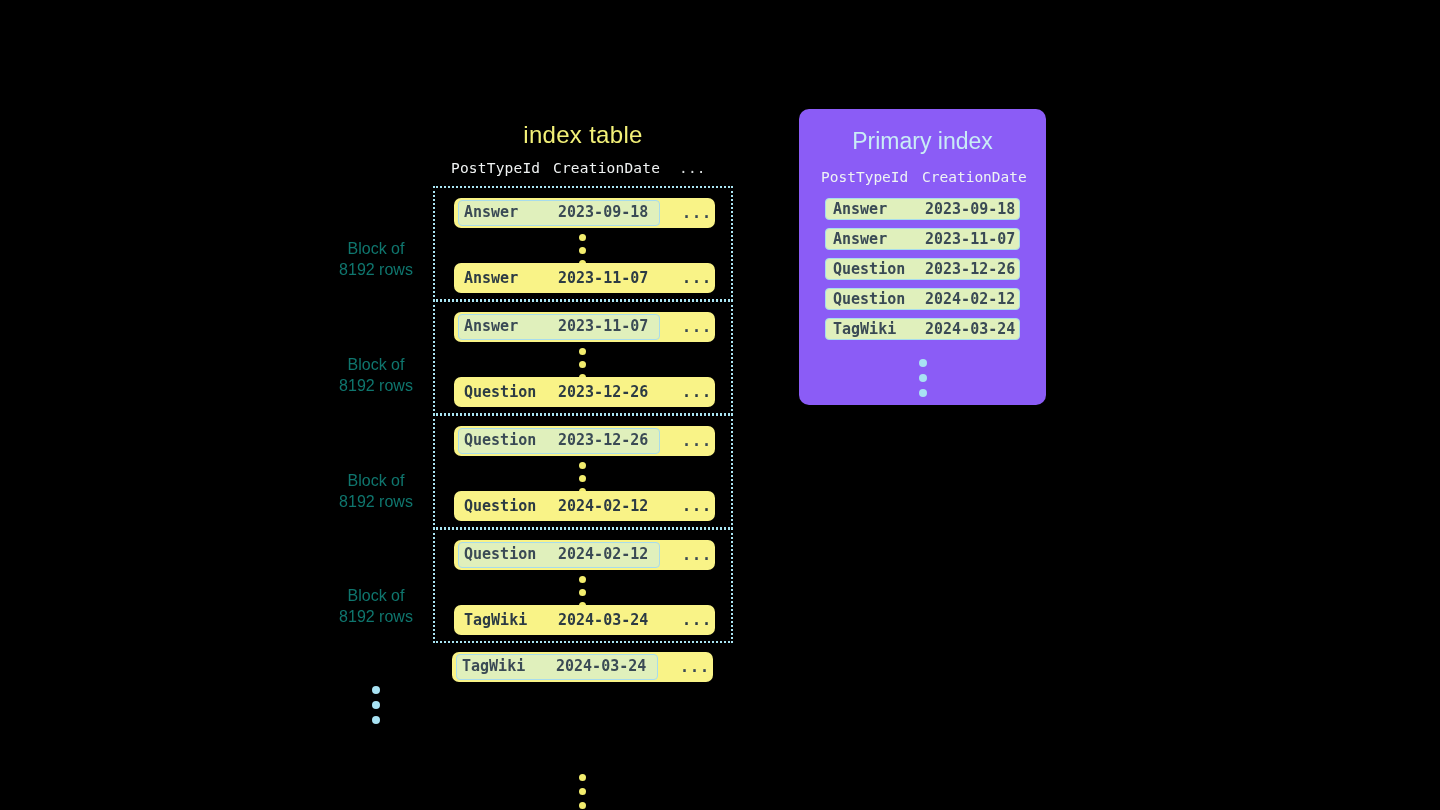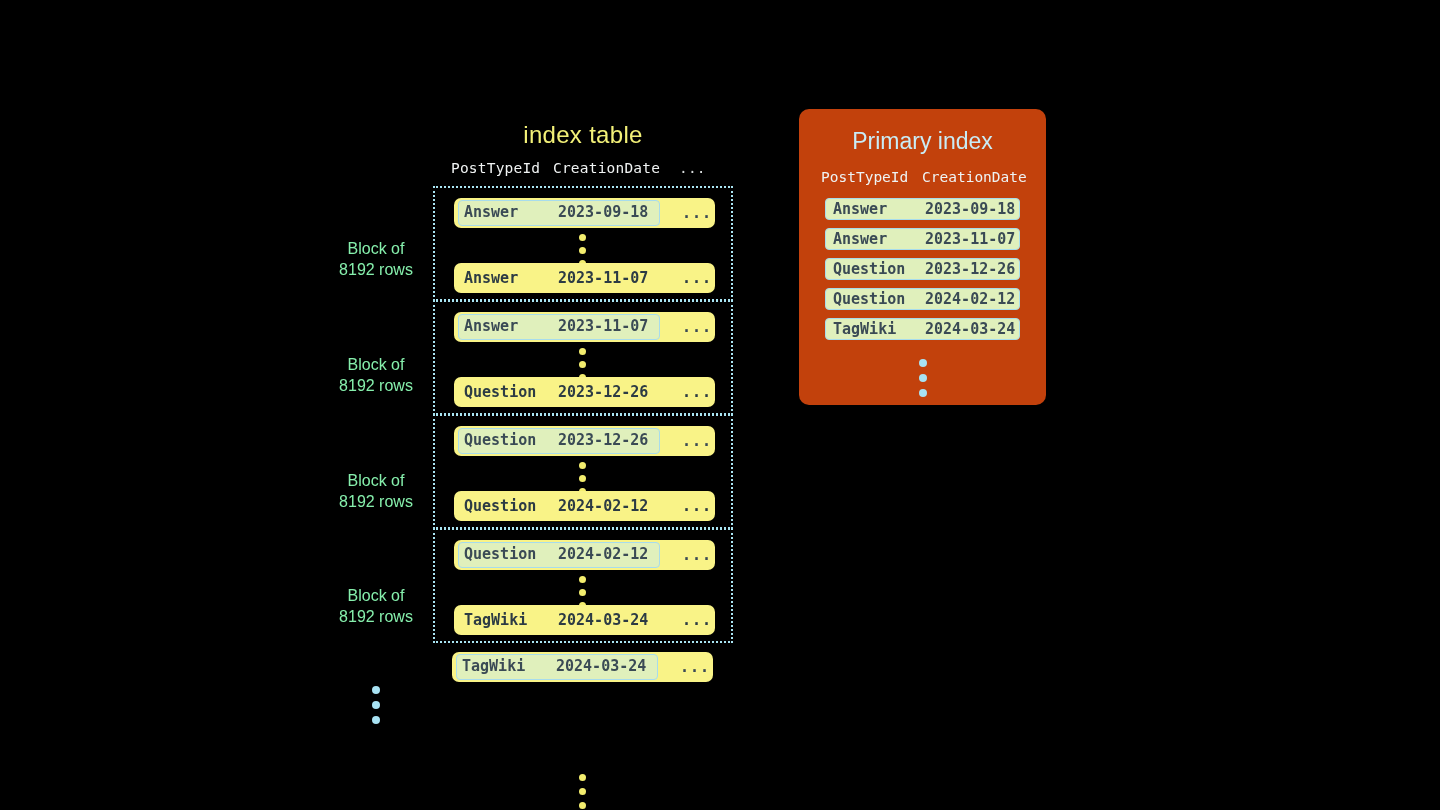--- a/index.html
+++ b/index.html
@@ -152,21 +152,21 @@
     border-radius: 50%;
     background: #f3ed6e;
     margin-bottom: 7px;
   }
 
   
   .block-label {
     position: absolute;
     width: 150px;
     text-align: center;
-    color: #86efac;
+    color: #0f766e;
     font-size: 16px;
     line-height: 21px;
     font-family: "Liberation Sans", sans-serif;
   }
 
   .left-dots {
     position: absolute;
     left: 372px;
     top: 686px;
     width: 8px;
@@ -180,21 +180,21 @@
     margin-bottom: 7px;
   }
 
   
   #primary-index {
     position: absolute;
     left: 799px;
     top: 109px;
     width: 247px;
     height: 296px;
-    background: #c2410c;
+    background: #8b5cf6;
     border-radius: 10px;
     box-sizing: border-box;
   }
   .pi-title {
     color: #c9ecf6;
     font-size: 23px;
     text-align: center;
     line-height: 30px;
     margin: 17px 0 0 0;
     font-family: "Liberation Sans", sans-serif;

